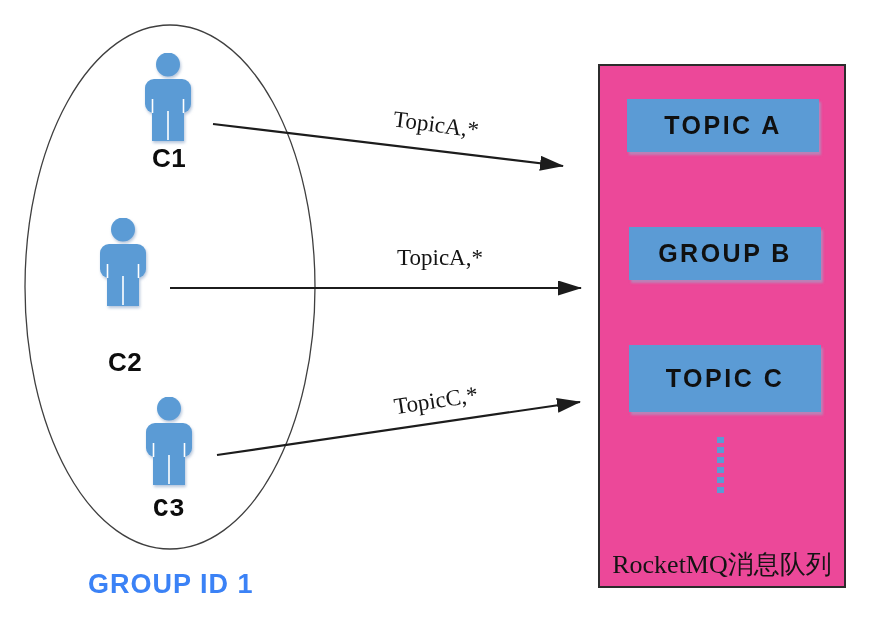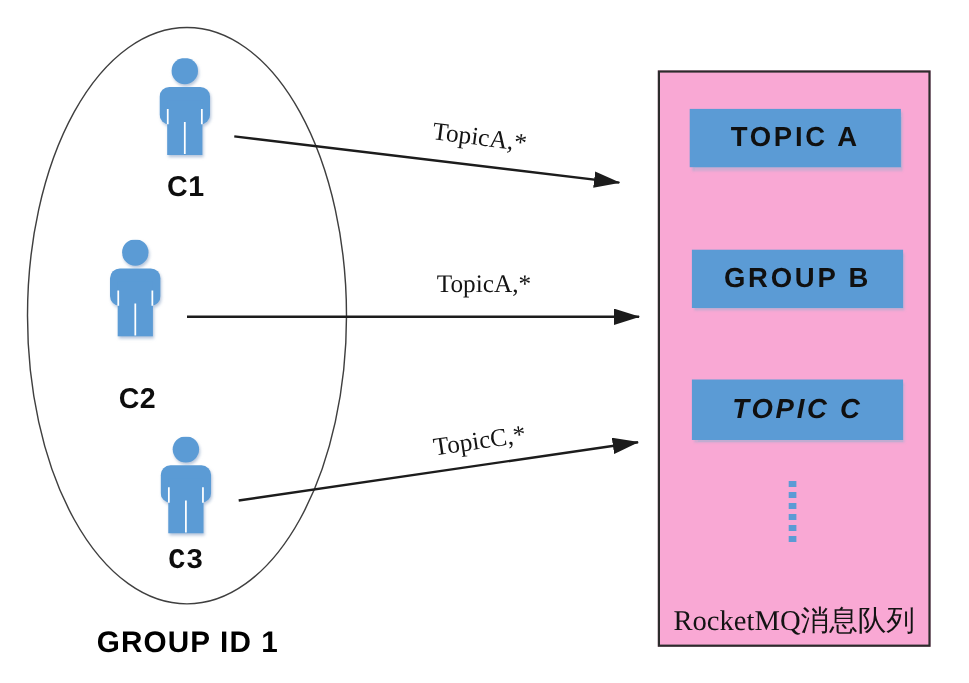--- a/index.html
+++ b/index.html
@@ -66,52 +66,52 @@
   .group-label {
     position: absolute;
     left: 88px;
     top: 570px;
     width: 160px;
     height: 28px;
     line-height: 28px;
     text-align: left;
     font-weight: 700;
     font-size: 27px;
-    color: #000000;
+    color: #3b82f6;
     letter-spacing: 1px;
     white-space: nowrap;
   }
   .queue-box {
     position: absolute;
     left: 598px;
     top: 64px;
     width: 248px;
     height: 524px;
     border: 2px solid #2c2c2c;
     box-sizing: border-box;
-    background: #f9a8d4;
+    background: #ec4899;
   }
   .topic {
     position: absolute;
     width: 192px;
     height: 53px;
     background: var(--blue, #5b9bd5);
     box-shadow: 2px 3px 2px rgba(150, 175, 205, 0.55);
     display: flex;
     align-items: center;
     justify-content: center;
     font-weight: 700;
     font-size: 25px;
     letter-spacing: 2.5px;
     color: #101010;
     white-space: nowrap;
   }
   .topic-a { left: 27px; top: 33px; }
   .topic-b { left: 29px; top: 161px; }
-  .topic-c { left: 29px; top: 279px; height: 55px; font-style: italic; }
+  .topic-c { left: 29px; top: 279px; height: 67px; }
   .dotted-ellipsis {
     position: absolute;
     left: 117px;
     top: 371px;
     width: 7px;
     height: 58px;
     background: repeating-linear-gradient(
       to bottom,
       var(--blue, #5b9bd5) 0px, var(--blue, #5b9bd5) 6px,
       transparent 6px, transparent 10px
@@ -153,21 +153,21 @@
         <rect x="0" y="26" width="46" height="34" rx="9"></rect>
         <rect x="7" y="38" width="32" height="50"></rect>
       </g>
       <g class="pgap">
         <line x1="7.5" y1="46" x2="7.5" y2="60"></line>
         <line x1="38.5" y1="46" x2="38.5" y2="60"></line>
         <line x1="23" y1="58" x2="23" y2="87"></line>
       </g>
     </svg>
   </div>
-  <div class="consumer-label" style="left:139px; top:156px;">C1</div>
+  <div class="consumer-label" style="left:139px; top:145px;">C1</div>
 
   <div class="person" style="left:100px; top:218px;">
     <svg width="46" height="88" viewBox="0 0 46 88">
       <g class="pfill">
         <circle cx="23" cy="11.5" r="12"></circle>
         <rect x="0" y="26" width="46" height="34" rx="9"></rect>
         <rect x="7" y="38" width="32" height="50"></rect>
       </g>
       <g class="pgap">
         <line x1="7.5" y1="46" x2="7.5" y2="60"></line>

